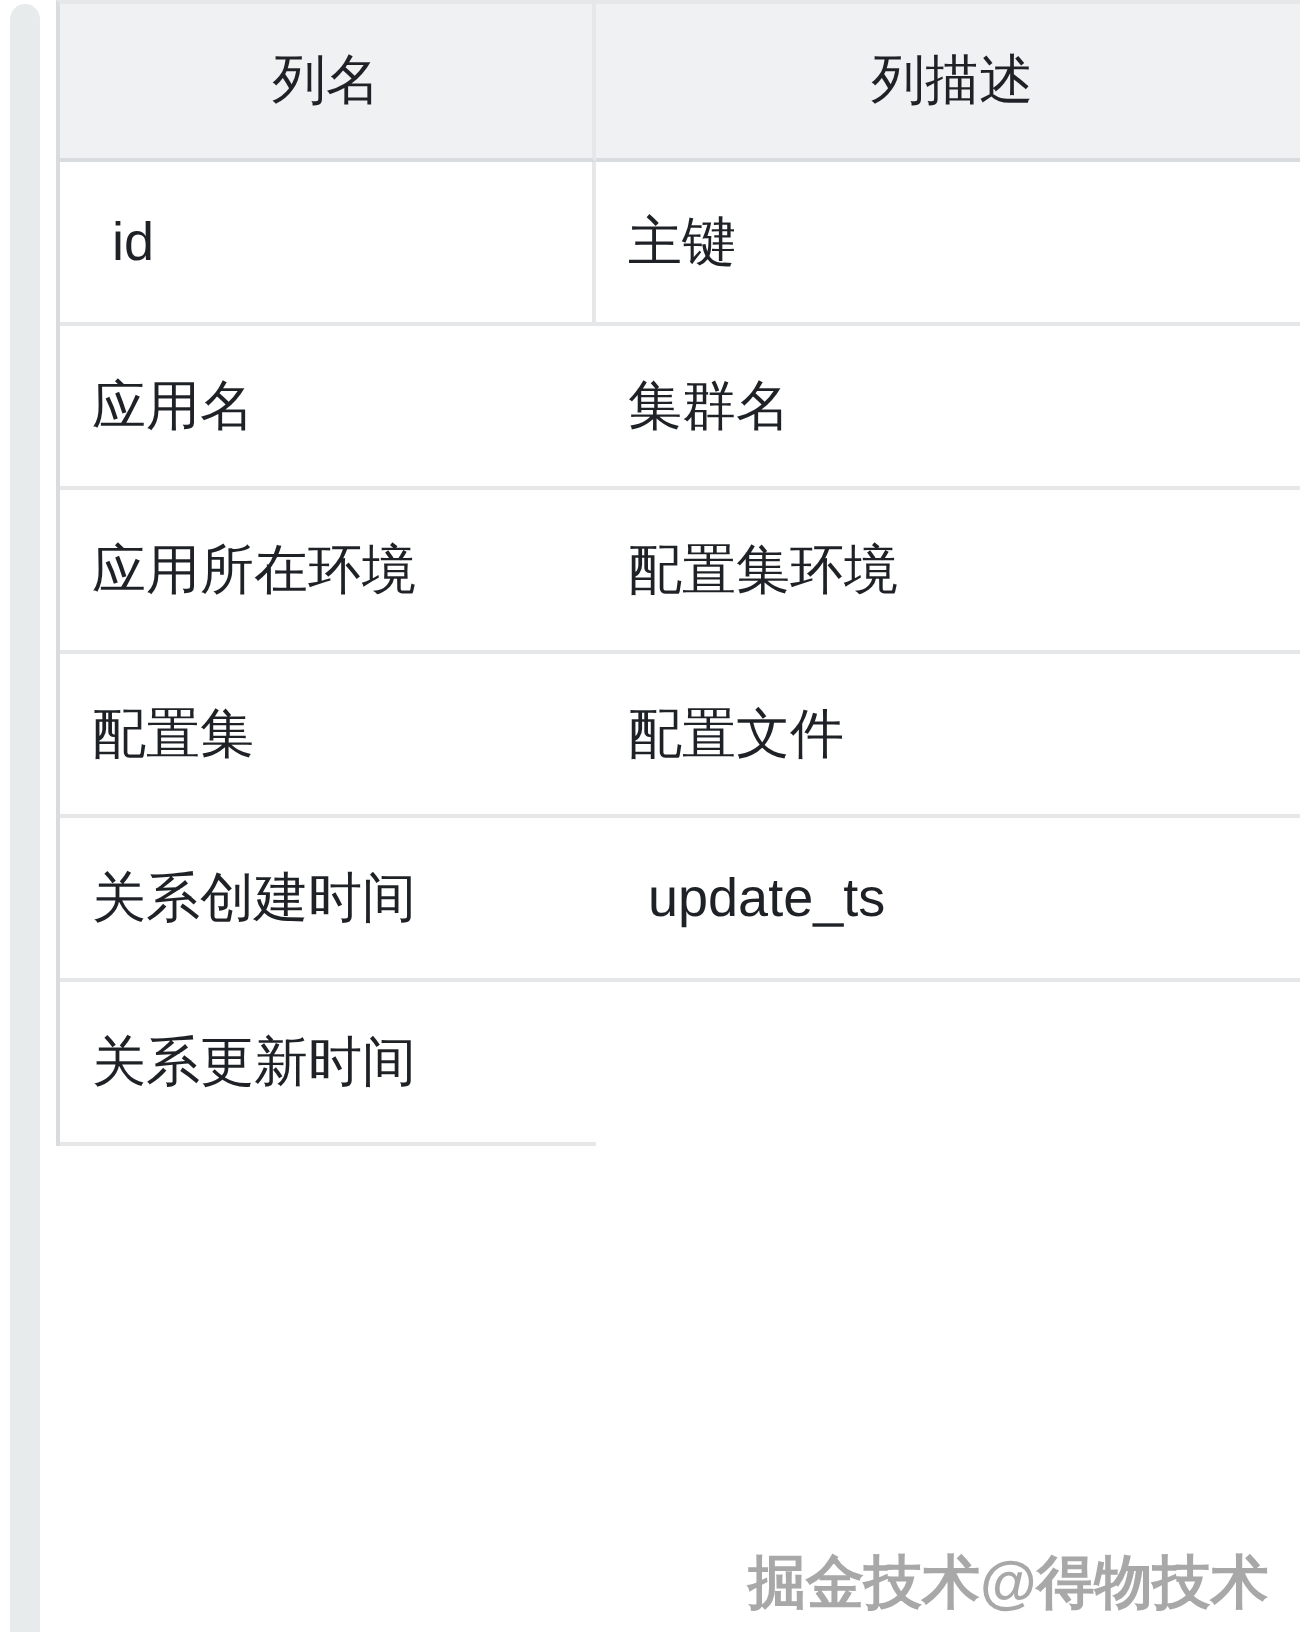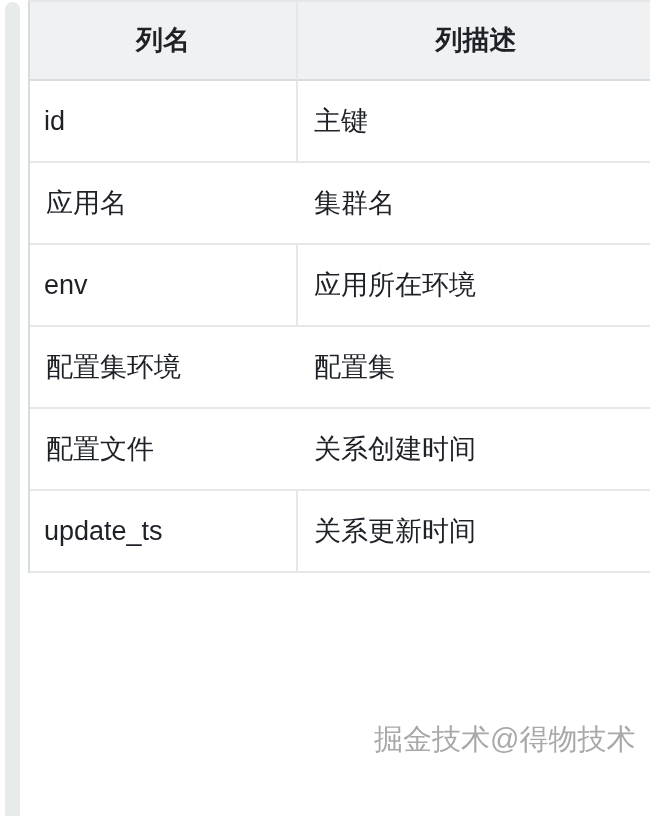--- a/index.html
+++ b/index.html
@@ -34,36 +34,36 @@
     height: 82px;
     display: flex;
     align-items: center;
     background: #ffffff;
     border-bottom: 2px solid var(--border-light, #e5e7e9);
     overflow: hidden;
     white-space: nowrap;
   }
   .cell.c1 {
     border-right: 2px solid var(--border-light, #e5e7e9);
-    padding-left: 14px;
+    padding-left: 26px;
   }
   .cell.c2 { padding-left: 16px; }
   .cell.head {
     height: 79px;
     background: var(--header-bg, #f0f1f2);
     border-bottom: 2px solid var(--border-strong, #d9dcdf);
-    font-weight: 700;
+    font-weight: 400;
     justify-content: center;
     padding-left: 0;
   }
   .watermark {
     position: absolute;
-    left: 374px; top: 720px;
+    left: 374px; top: 772px;
     font-size: 29px;
-    font-weight: 400;
+    font-weight: 700;
     white-space: nowrap;
     color: var(--watermark, #969696);
     opacity: 0.82;
     letter-spacing: 0;
     text-shadow: 1px 1px 0 rgba(255,255,255,0.95), -1px -1px 0 rgba(255,255,255,0.55);
     pointer-events: none;
   }
 </style>
 </head>
 <body style="--header-bg: #f0f1f2; --border-strong: #d9dcdf; --border-light: #e5e7e9; --text: #1e2227; --strip: #e8ebec; --watermark: #969696;">
@@ -74,21 +74,20 @@
   <div class="cell c1 head">列名</div>
   <div class="cell c2 head">列描述</div>
 
   <div class="cell c1">id</div>
   <div class="cell c2">主键</div>
 
   <div class="cell c2">应用名</div>
 
   <div class="cell c2">集群名</div>
 
-  <div class="cell c1">env</div>
   <div class="cell c2">应用所在环境</div>
 
   <div class="cell c2">配置集环境</div>
 
   <div class="cell c2">配置集</div>
 
   <div class="cell c2">配置文件</div>
 
   <div class="cell c2">关系创建时间</div>
 

